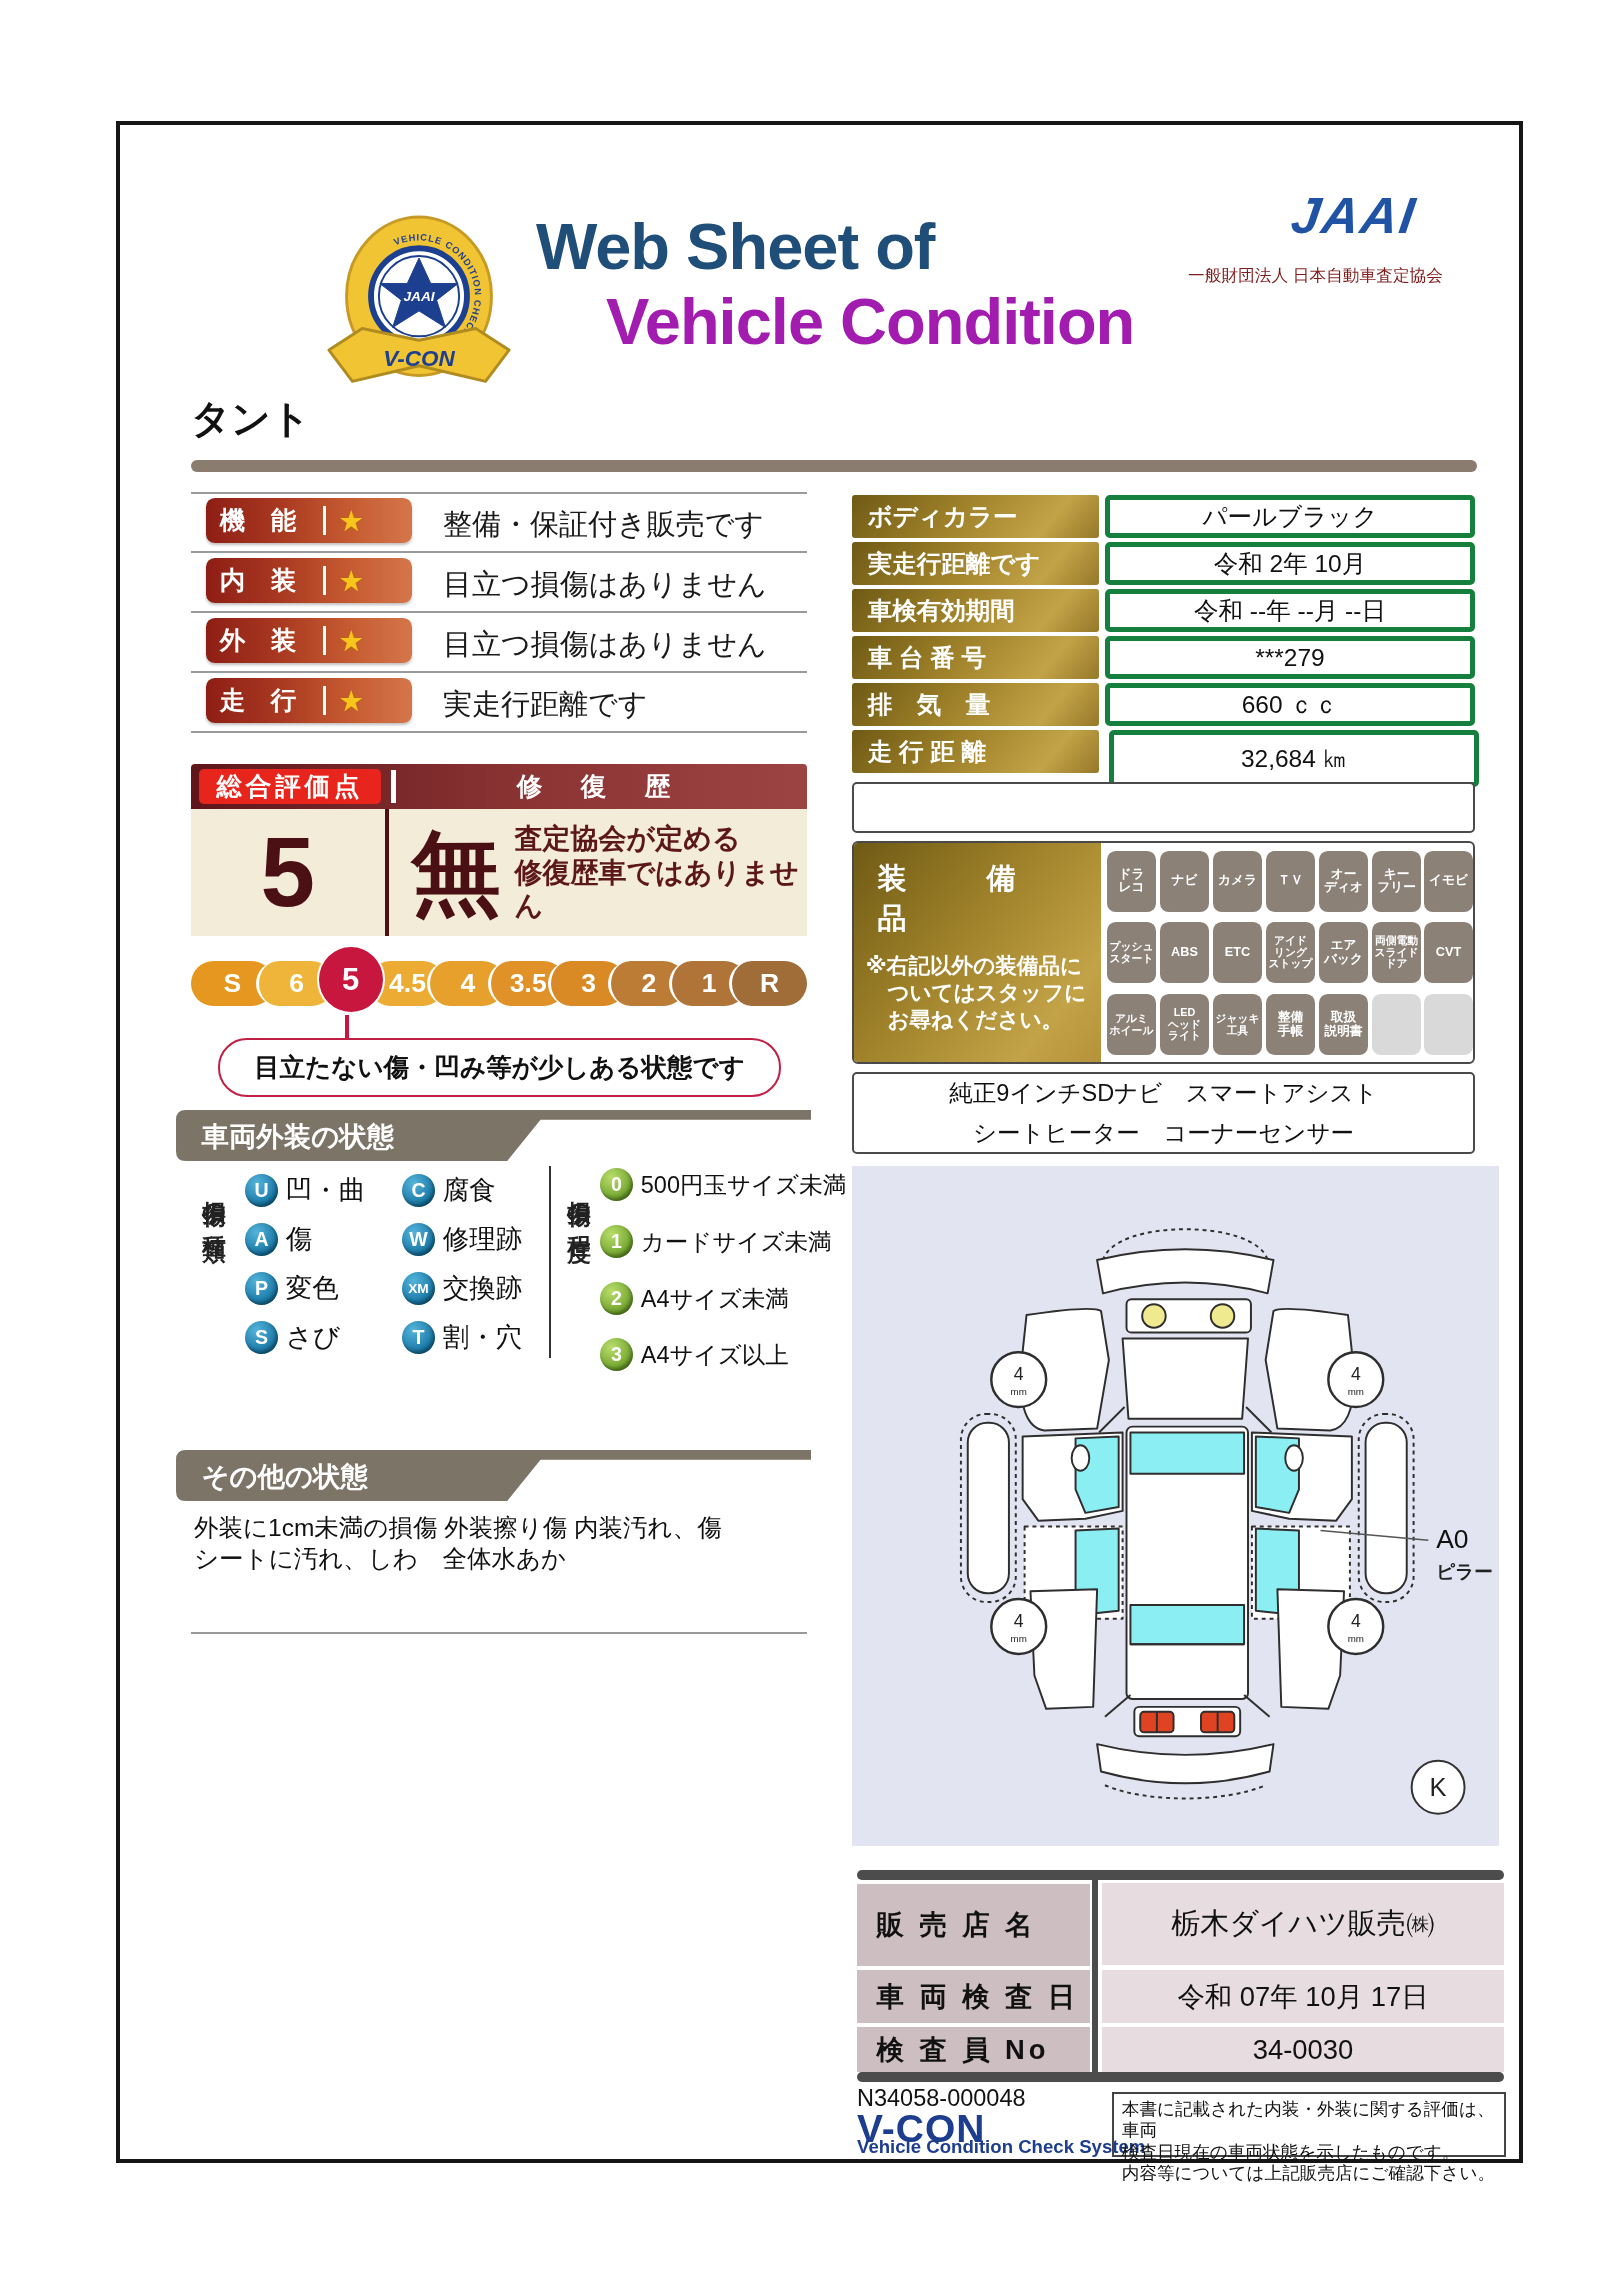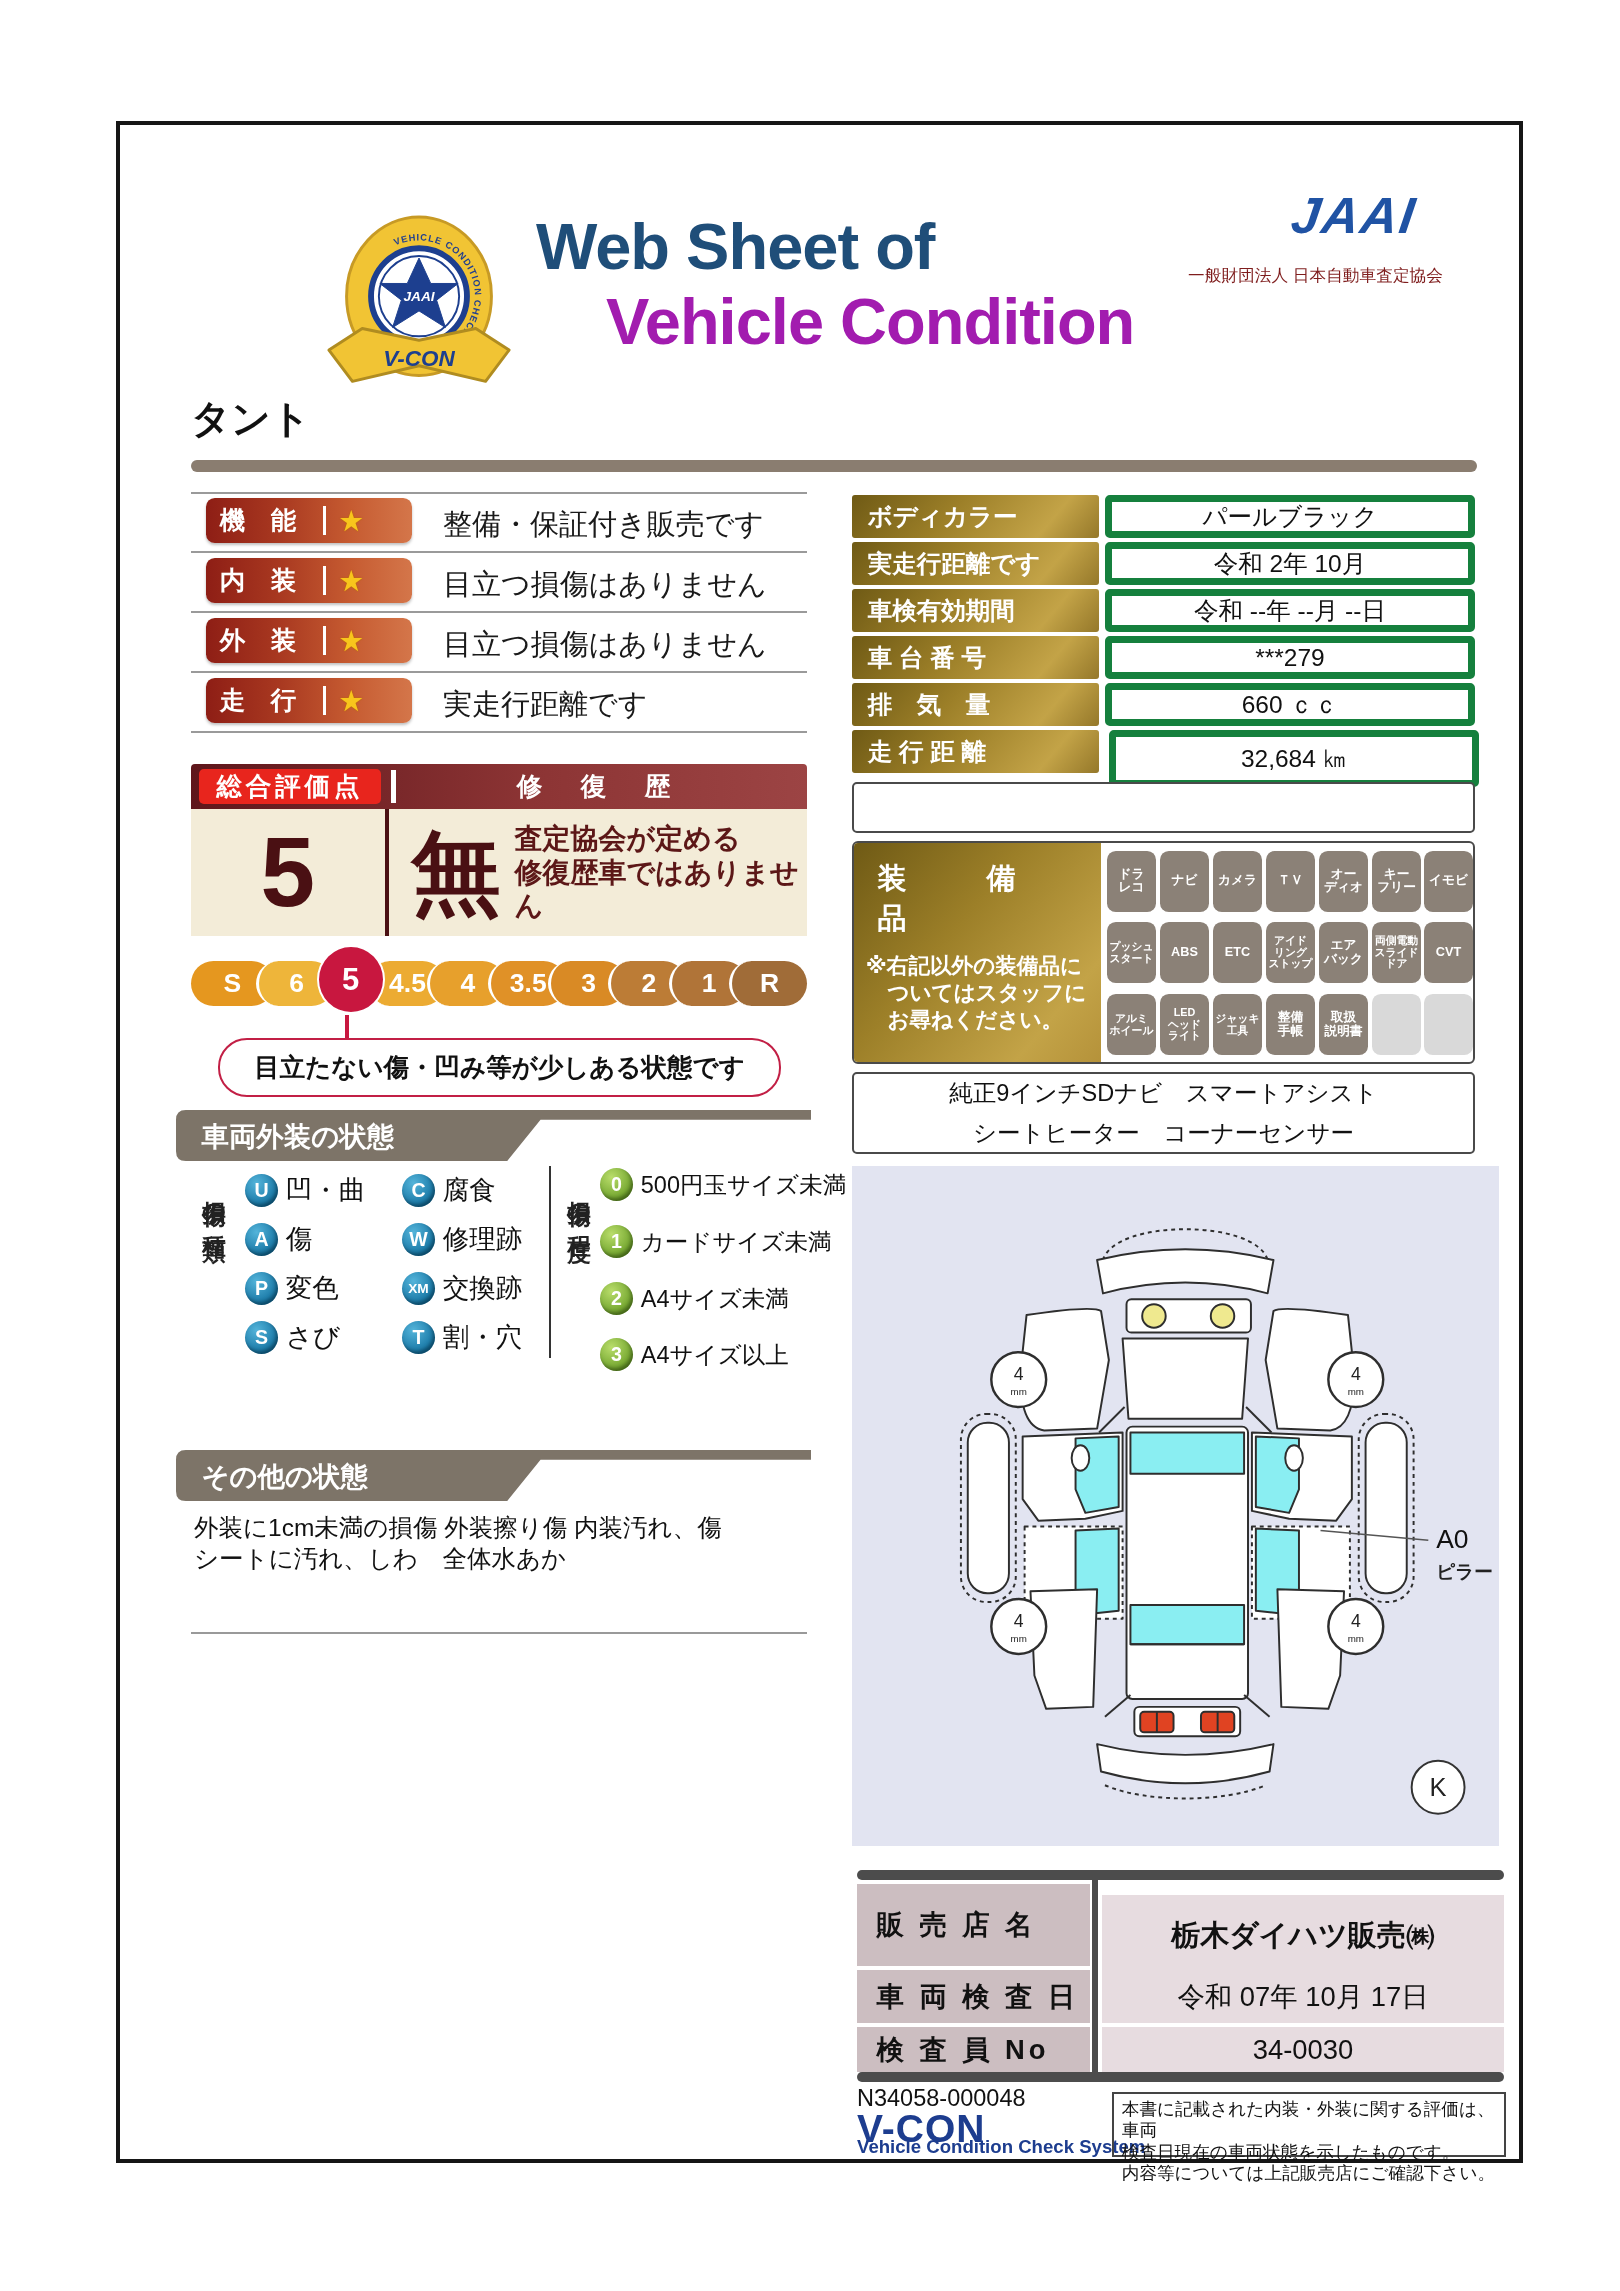--- a/index.html
+++ b/index.html
@@ -65,21 +65,21 @@
   .ltext{font-size:26.5px;color:#111;}
   .dtext{font-size:23.5px;color:#111;}
   .leg-item{position:absolute;display:flex;align-items:center;gap:7.8px;}
 
   .othertext{font-size:24.5px;color:#111;line-height:1.3;}
 
   
   .goldcell{background:linear-gradient(130deg,#6f5a15,#9c7f28 40%,#c3a347 78%,#95782a);
             color:#fff;font-size:24.5px;font-weight:700;display:flex;align-items:center;
             padding-left:15.7px;border-radius:2.9px;box-sizing:border-box;}
-  .valcell{background:#fff;border:7px solid #15803d;border-radius:4.9px;display:flex;align-items:center;
+  .valcell{background:#fff;border:5px solid #15803d;border-radius:4.9px;display:flex;align-items:center;
            justify-content:center;font-size:24.5px;color:#111;box-sizing:border-box;}
   .whitebox{background:#fff;border:2px solid #4a4a4a;border-radius:4.9px;box-sizing:border-box;}
 
   
   .equipbox{border:2px solid #4a4a4a;border-radius:5.9px;overflow:hidden;box-sizing:border-box;background:#fff;}
   .equip-gold{position:absolute;left:0;top:0;width:247px;height:100%;
               background:linear-gradient(130deg,#6f5a15,#9c7f28 40%,#c3a347 80%,#b5923a);}
   .equip-title{color:#fff;font-size:29px;font-weight:700;letter-spacing:25.5px;}
   .equip-note{color:#fff;font-size:21.6px;font-weight:600;line-height:1.25;white-space:pre-line;}
   .badge{position:absolute;width:49px;height:61px;border-radius:8.8px;background:#8b8177;color:#fff;
@@ -422,21 +422,21 @@
         <text x="596" y="420" font-size="19" font-weight="bold" fill="#222">ピラー 内側</text>
 
         <circle cx="598" cy="634" r="27" fill="#ffffff" stroke="#333" stroke-width="2"></circle>
         <text x="598" y="643" text-anchor="middle" font-size="26" fill="#222">K</text>
       </svg>
     </div>
 
     <div class="abs" style="left:737px;top:1745px;width:647px;height:212px;">
       <div class="abs dkbar" style="left:0;top:0;width:647px;height:9.8px;"></div>
       <div class="abs dlab" style="left:0;top:13.7px;width:233px;height:82px;">販 売 店 名</div>
-      <div class="abs dval" style="left:245px;top:25px;width:402px;height:82px;font-size:29px;font-weight:bold;">栃木ダイハツ販売㈱</div>
+      <div class="abs dval" style="left:245px;top:13px;width:402px;height:82px;font-size:29px;">栃木ダイハツ販売㈱</div>
       <div class="abs dlab" style="left:0;top:100px;width:233px;height:53px;">車 両 検 査 日</div>
       <div class="abs dval" style="left:245px;top:100px;width:402px;height:53px;">令和 07年 10月 17日</div>
       <div class="abs dlab" style="left:0;top:157px;width:233px;height:45px;">検 査 員 No</div>
       <div class="abs dval" style="left:245px;top:157px;width:402px;height:45px;">34-0030</div>
       <div class="abs" style="left:235px;top:9.8px;width:5.9px;height:192px;background:#4c4c4c;"></div>
       <div class="abs dkbar" style="left:0;top:202px;width:647px;height:9.8px;"></div>
     </div>
 
     <div class="abs docnum" style="left:737px;top:1960px;">N34058-000048</div>
     <div class="abs vconlogo" style="left:737px;top:1982px;">V-CON</div>

